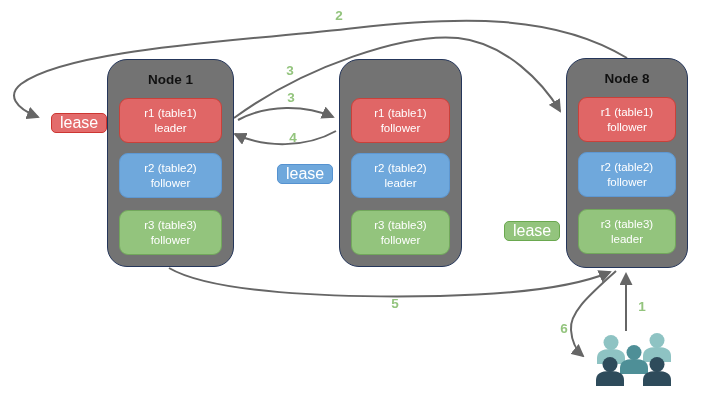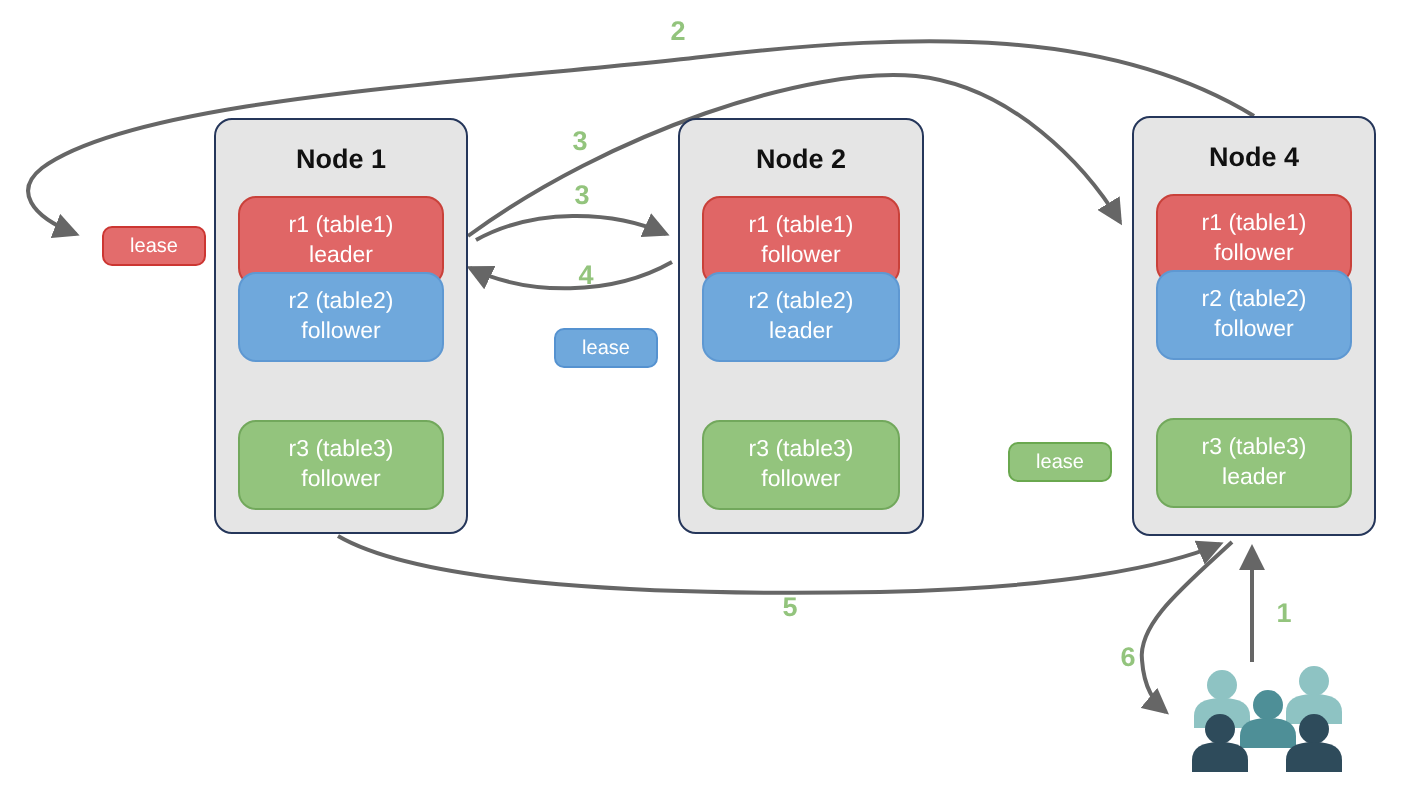--- a/index.html
+++ b/index.html
@@ -5,44 +5,44 @@
   html,body{margin:0;padding:0;background:#fff;}
   #stage{
     position:relative;width:704px;height:405px;background:#ffffff;
     font-family:"Liberation Sans","DejaVu Sans",sans-serif;overflow:hidden;
   }
   
   #arrows{position:absolute;left:0;top:0;width:704px;height:405px;}
 
   
   .node{
-    position:absolute;top:59px;height:208px;background:#e5e5e5;
-    border:1.6px solid #25365a;border-radius:9px;box-sizing:border-box;text-decoration:underline;
+    position:absolute;top:59px;height:208px;background:#737373;
+    border:1.6px solid #25365a;border-radius:20px;box-sizing:border-box;text-decoration:underline;
   }
   .node-title{
     position:absolute;top:12px;left:0;right:0;text-align:center;
     font-size:13.5px;font-weight:bold;color:#111;
   }
   .replica{
     position:absolute;left:11px;right:11px;height:45px;border-radius:9px;
     box-sizing:border-box;display:flex;flex-direction:column;justify-content:center;
     align-items:center;color:#ffffff;font-size:11.5px;line-height:1.3;
     border:1.4px solid transparent;
   }
   .replica.r1{top:38px;}
-  .replica.r2{top:76px;}
+  .replica.r2{top:93px;}
   .replica.r3{top:150px;text-align:right;}
   .red{background:#e06666;border-color:#c9413a;text-align:center;}
   .blue{background:#6fa8dc;border-color:#5e98d2;}
   .green{background:#93c47d;border-color:#72a85c;}
 
   
   .lease{
     position:absolute;height:20px;min-width:52px;border-radius:5px;box-sizing:border-box;
-    display:flex;align-items:center;justify-content:center;color:#fff;font-size:10px;
+    display:flex;align-items:center;justify-content:center;color:#fff;font-size:16px;
     border:1.6px solid transparent;padding:0 8px;
   }
   .lease.red{background:#e36c6c;border-color:#cc3632;}
   .lease.blue{background:#6fa8dc;border-color:#5592d0;}
   .lease.green{background:#93c47d;border-color:#6aa84f;}
 
   
   .step{
     position:absolute;color:#93c47d;font-weight:bold;font-size:13.5px;
     width:16px;text-align:center;
@@ -81,37 +81,36 @@
       <span>r2 (table2)</span>
       <span>follower</span>
     </div>
     <div class="replica r3 green">
       <span>r3 (table3)</span>
       <span>follower</span>
     </div>
   </div>
 
   <div class="node" style="left:339px;width:123px;">
-    <div class="node-title">Node 2</div>
     <div class="replica r1 red">
       <span>r1 (table1)</span>
       <span>follower</span>
     </div>
     <div class="replica r2 blue">
       <span>r2 (table2)</span>
       <span>leader</span>
     </div>
     <div class="replica r3 green">
       <span>r3 (table3)</span>
       <span>follower</span>
     </div>
   </div>
 
   <div class="node" style="left:566px;width:122px;top:58px;height:210px;">
-    <div class="node-title">Node 4</div>
+    <div class="node-title">Node 8</div>
     <div class="replica r1 red">
       <span>r1 (table1)</span>
       <span>follower</span>
     </div>
     <div class="replica r2 blue">
       <span>r2 (table2)</span>
       <span>follower</span>
     </div>
     <div class="replica r3 green">
       <span>r3 (table3)</span>

